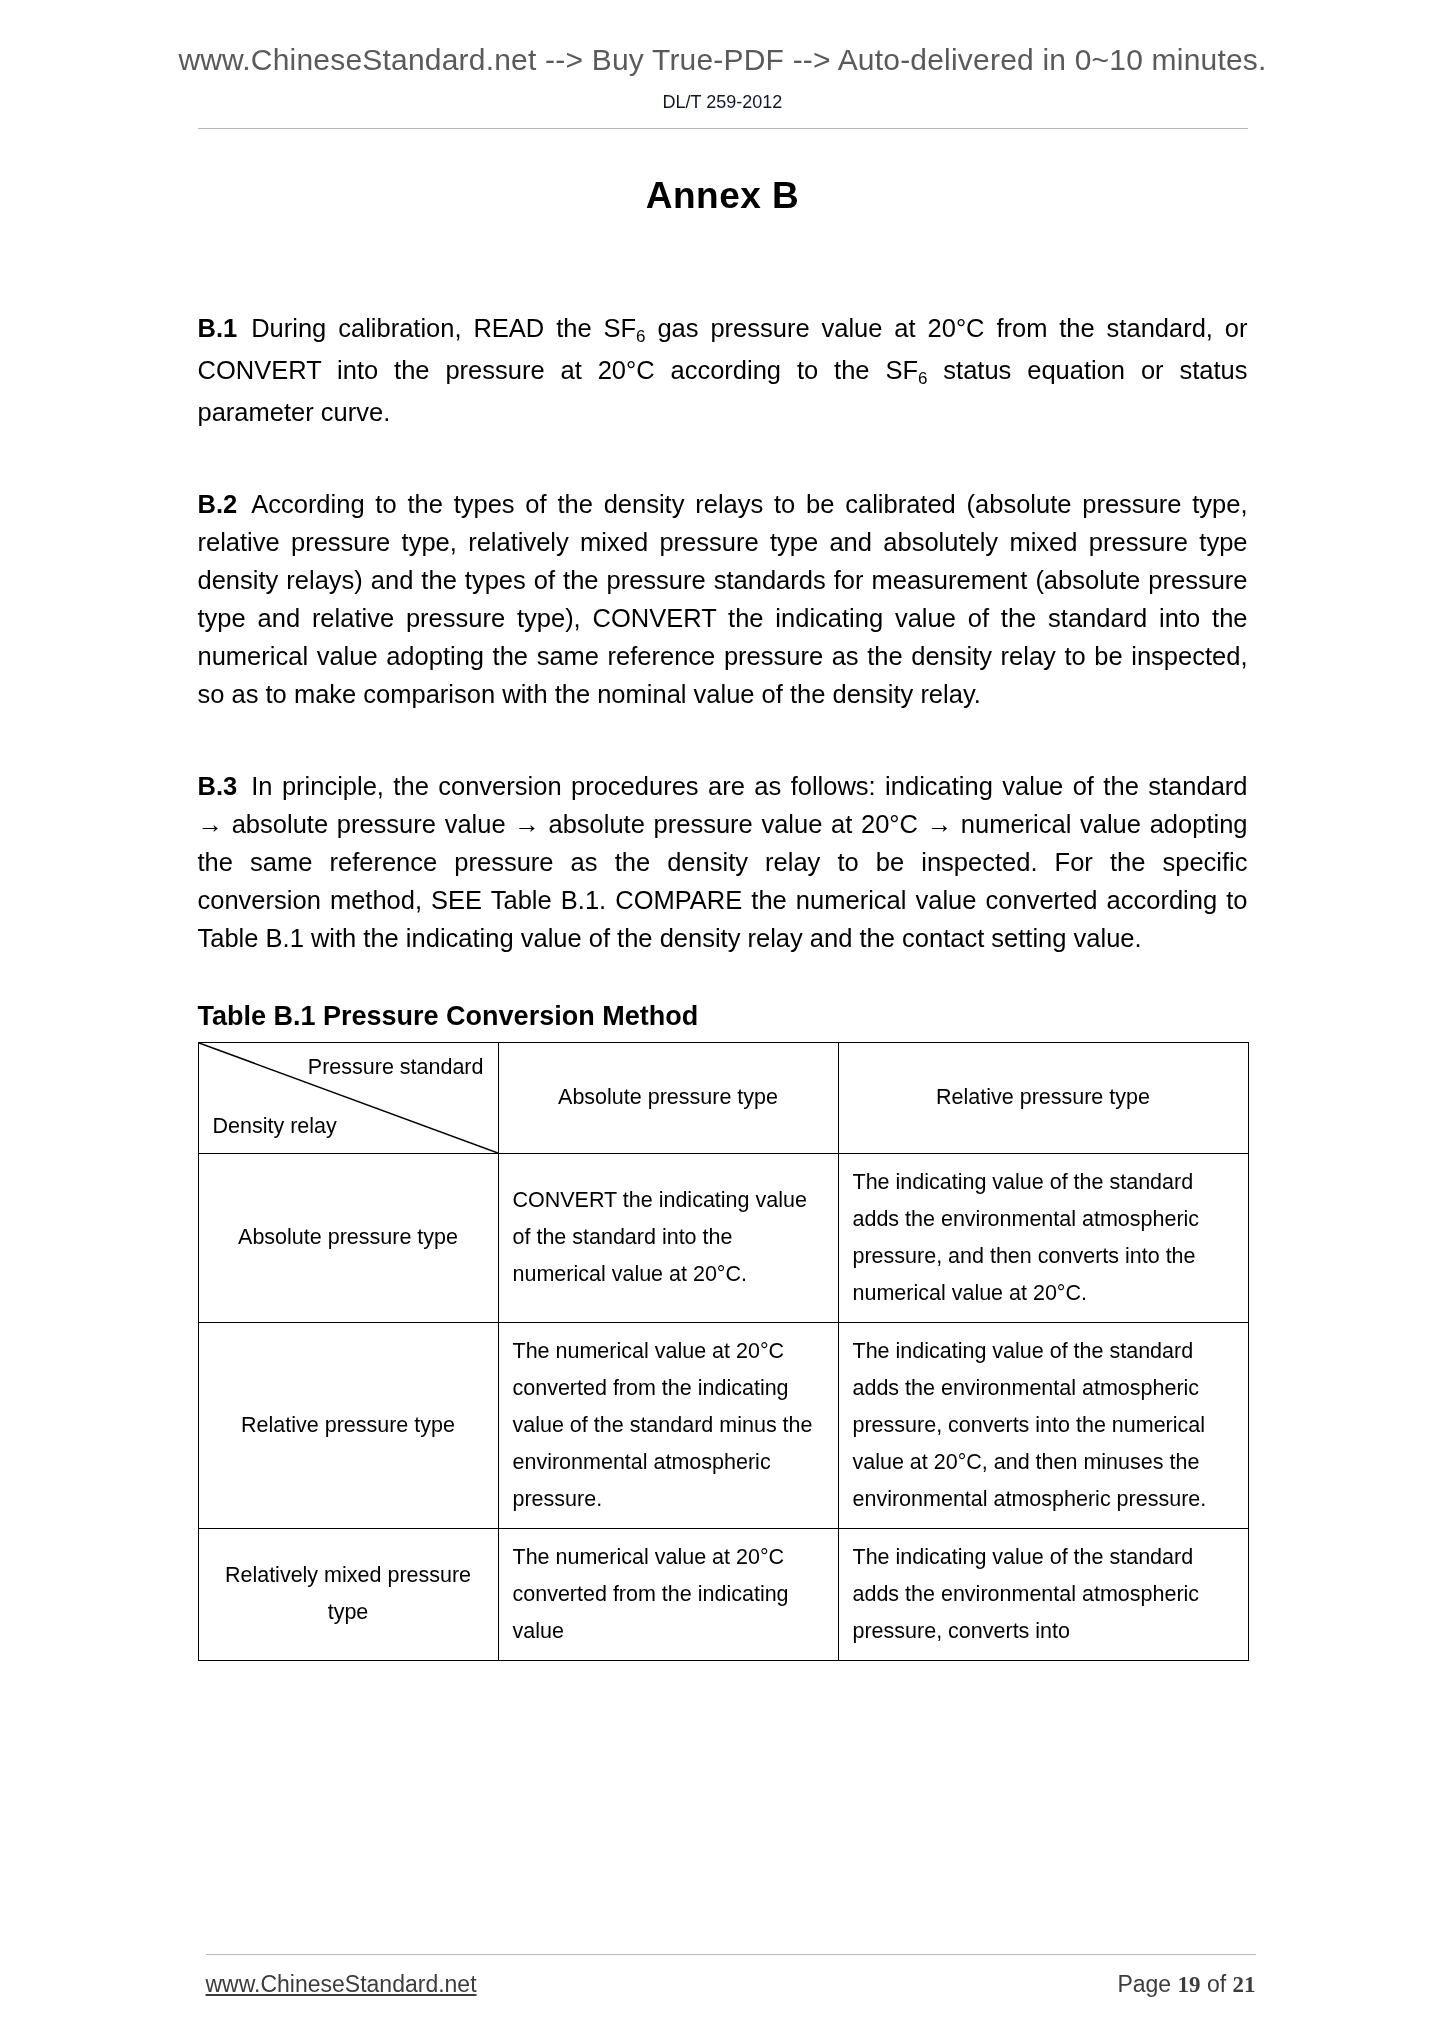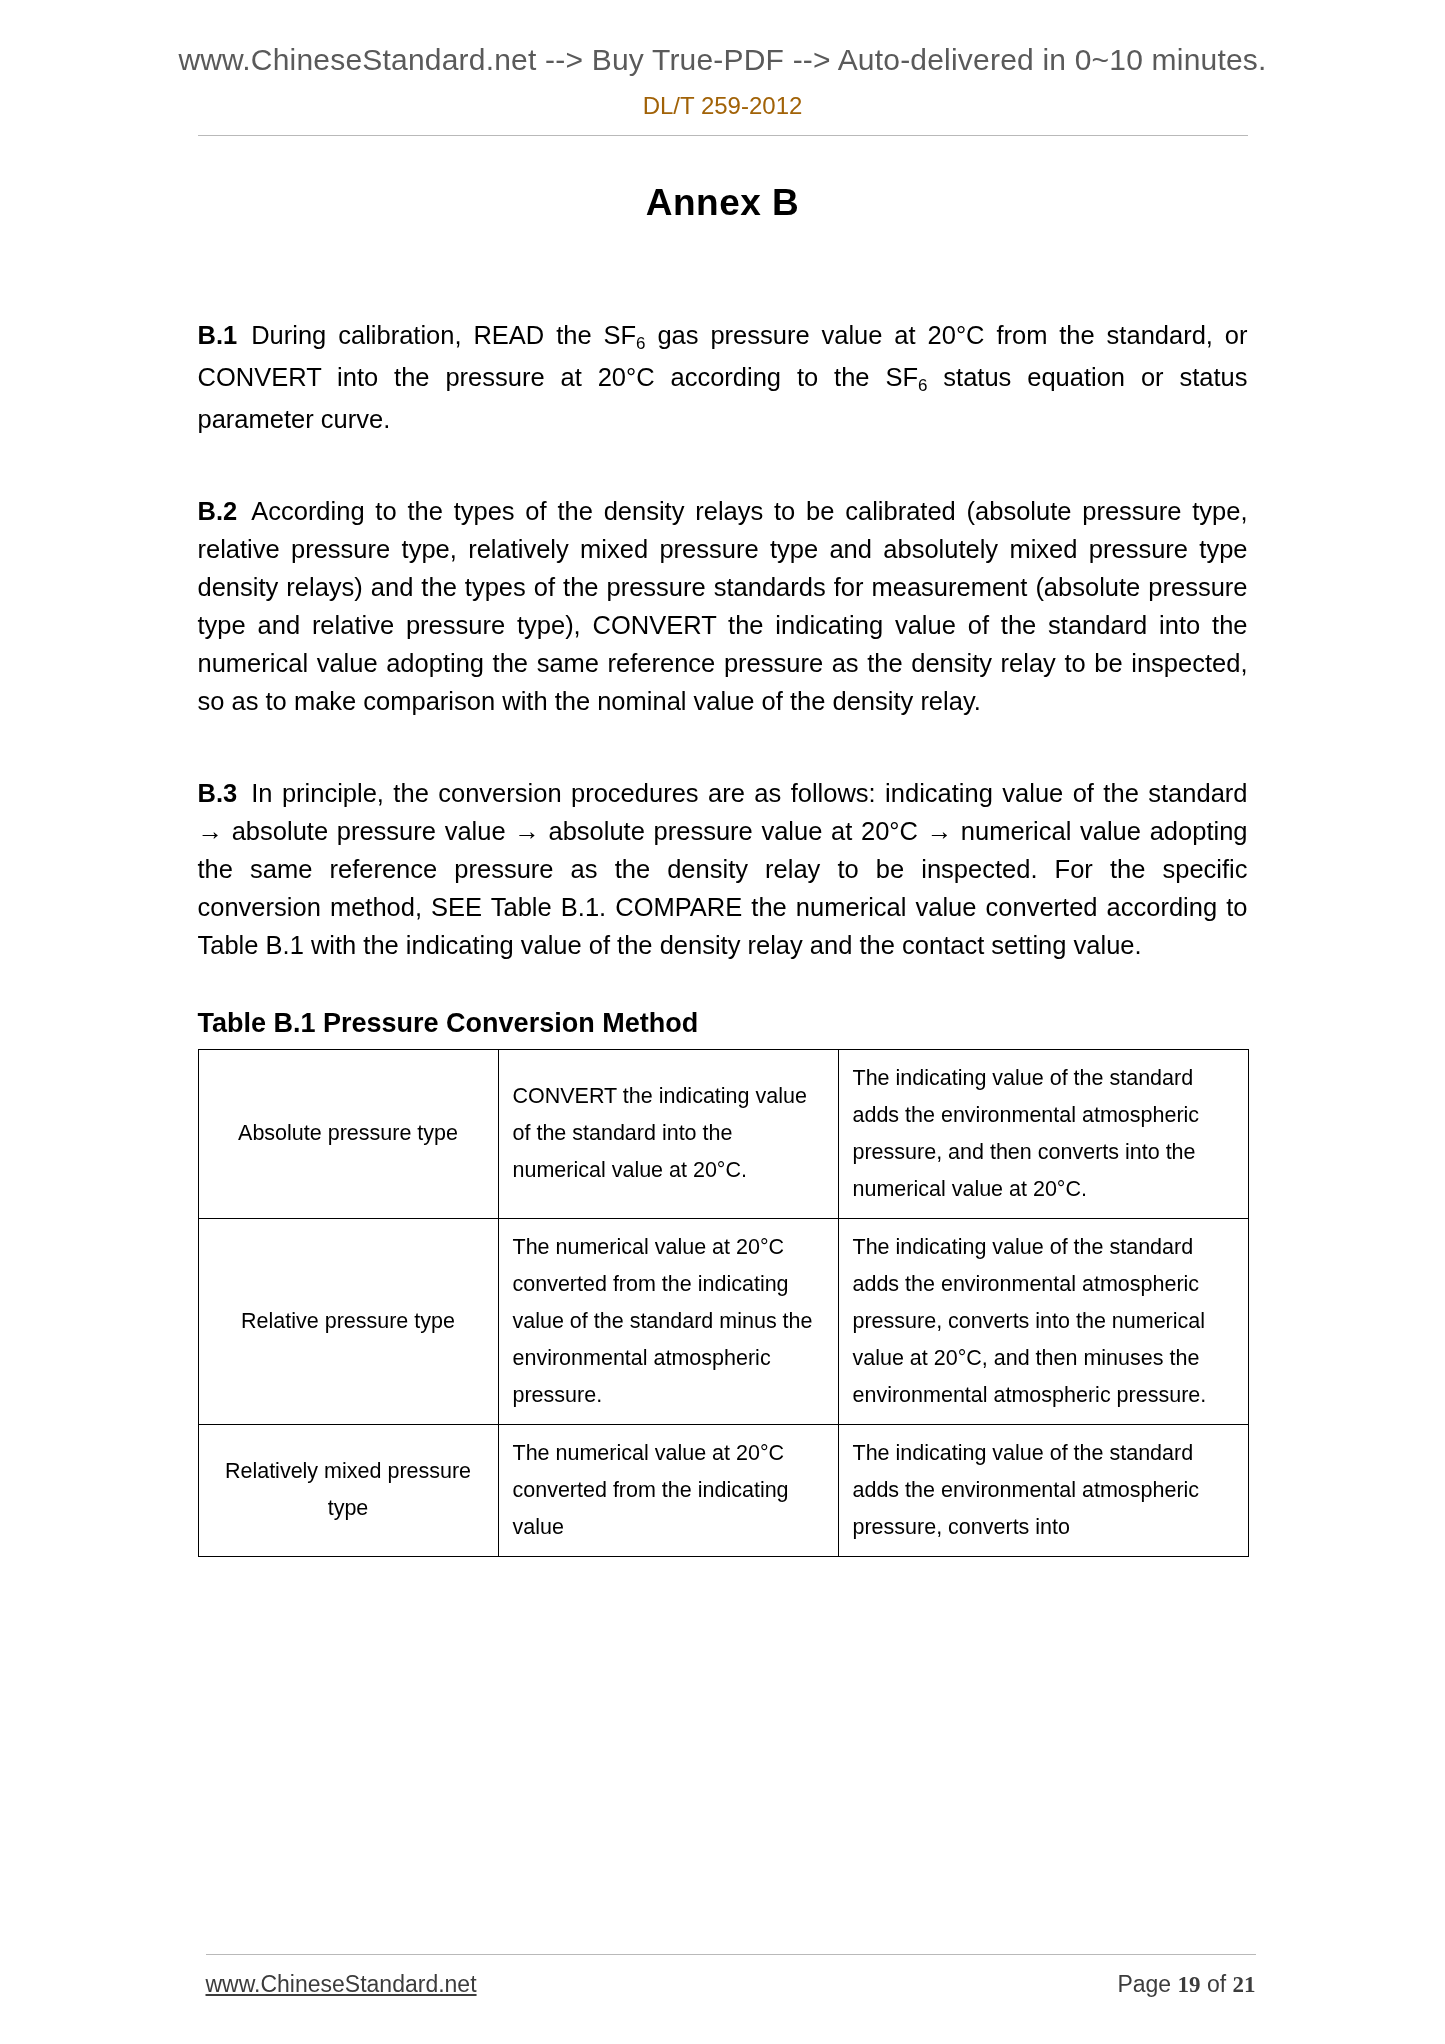--- a/index.html
+++ b/index.html
@@ -27,22 +27,22 @@
   }
   .promo-line {
     font-size: 30px;
     color: #5a5a5a;
     letter-spacing: 0.2px;
     line-height: 1.2;
     white-space: nowrap;
   }
   .doc-code {
     margin-top: 14px;
-    font-size: 24px;
-    color: #a16207;
+    font-size: 18px;
+    color: #0f172a;
     line-height: 1.2;
   }
   .header-rule {
     margin: 14px auto 0 auto;
     width: 1050px;
     height: 1px;
     background: #b9b9b9;
   }
 
   
@@ -212,20 +212,31 @@
 
     <div class="table-caption">Table B.1   Pressure Conversion Method</div>
 
     <table class="conv">
       <colgroup>
         <col class="col1">
         <col class="col2">
         <col class="col3">
       </colgroup>
       <tbody>
+        <tr>
+          <td class="hdr-cell">
+            <svg class="diag" viewBox="0 0 300 90" preserveAspectRatio="none">
+              <line x1="0" y1="0" x2="300" y2="90" stroke="#000" stroke-width="1.6" vector-effect="non-scaling-stroke"></line>
+            </svg>
+            <span class="lbl-top">Pressure  standard</span>
+            <span class="lbl-bottom">Density relay</span>
+          </td>
+          <td class="hdr-col">Absolute pressure type</td>
+          <td class="hdr-col">Relative pressure type</td>
+        </tr>
 
         <tr>
           <td class="rowlabel">Absolute pressure type</td>
           <td class="cell-text">CONVERT the indicating value of the standard into the numerical value at 20°C.</td>
           <td class="cell-text">The indicating value of the standard adds the environmental atmospheric pressure, and then converts into the numerical value at 20°C.</td>
         </tr>
 
         <tr>
           <td class="rowlabel">Relative pressure type</td>
           <td class="cell-text">The numerical value at 20°C converted from the indicating value of the standard minus the environmental atmospheric pressure.</td>

